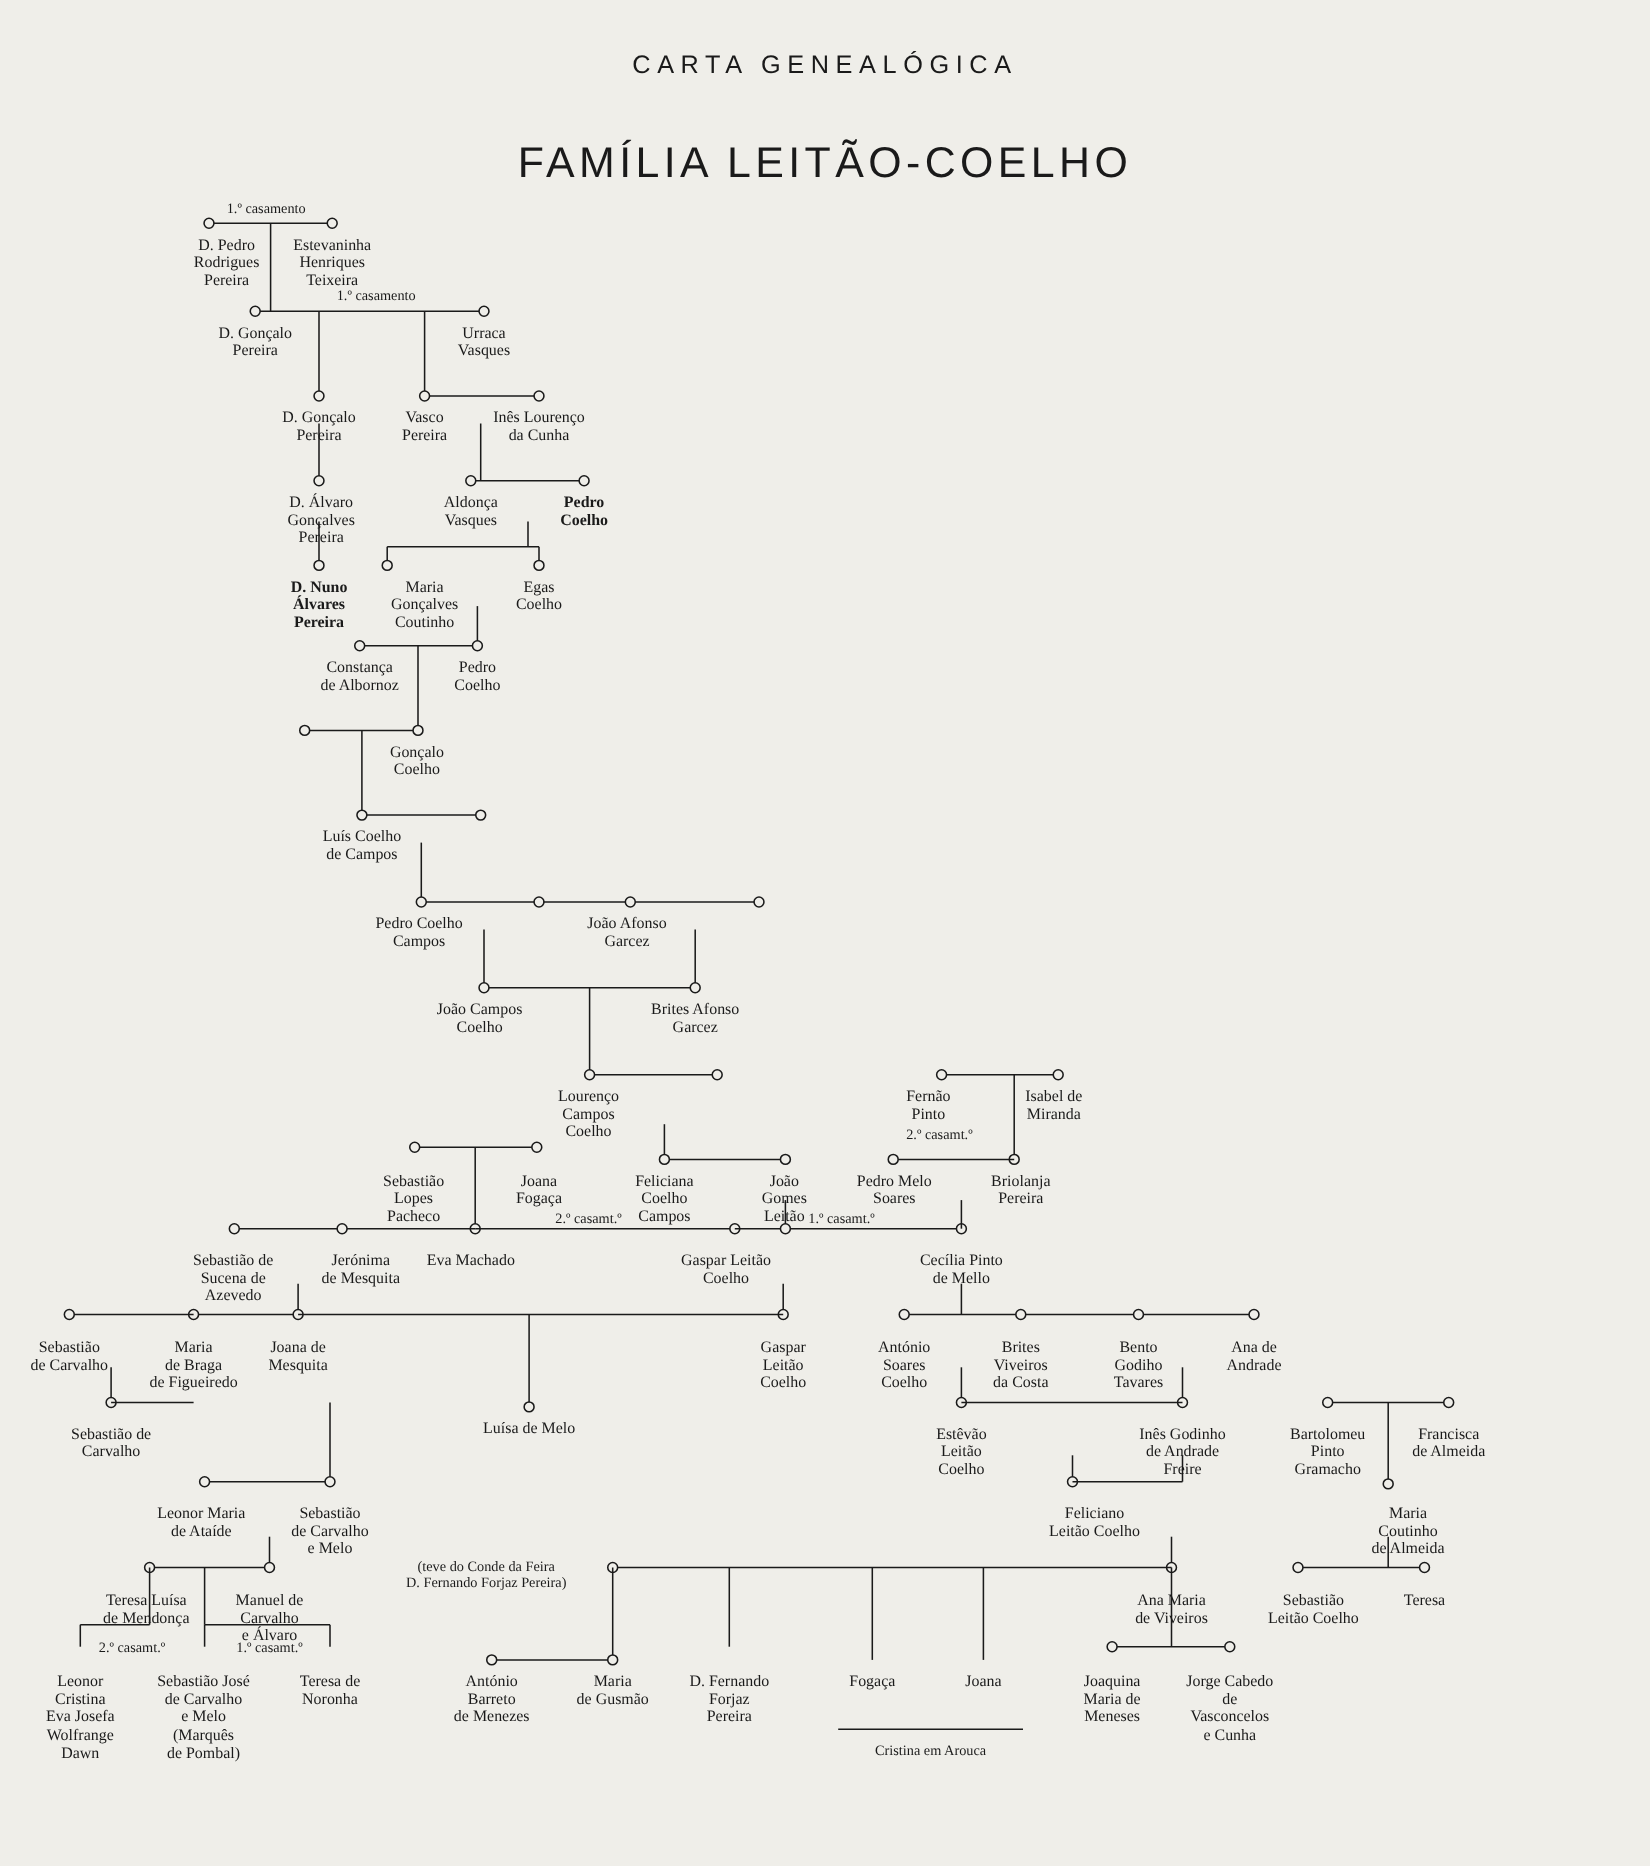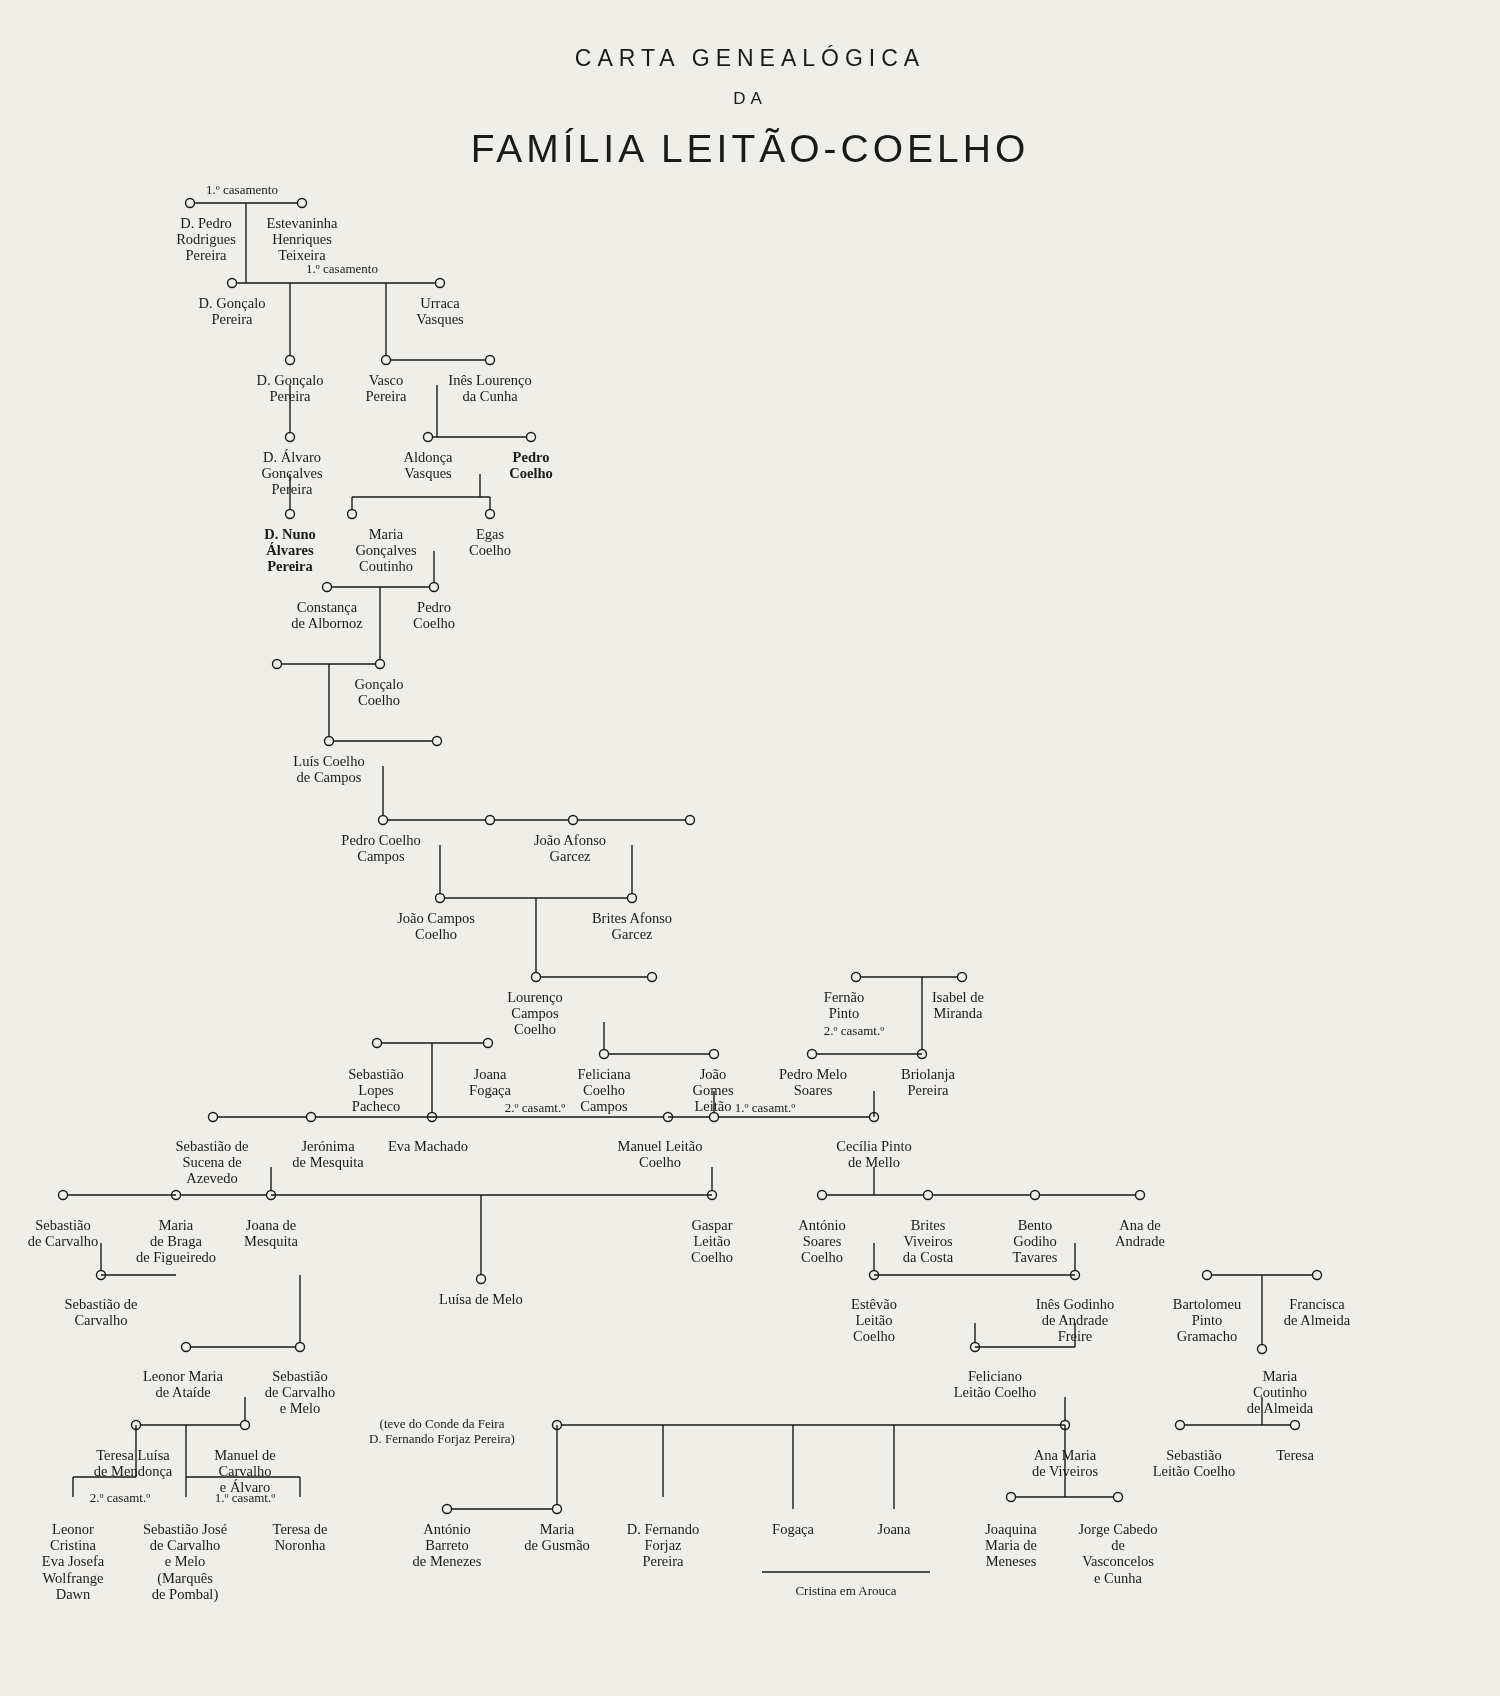--- a/index.html
+++ b/index.html
@@ -41,21 +41,20 @@
   svg{position:absolute;left:0;top:0;overflow:visible;}
   svg line{stroke:#1a1a1a;stroke-width:1.4;}
   svg circle{fill:#efeee9;stroke:#1a1a1a;stroke-width:1.4;}
 </style>
 </head>
 <body>
 
 <div id="chart">
 
   <div class="title t1">CARTA GENEALÓGICA</div>
-  <div class="title t2">DA</div>
   <div class="title t3">FAMÍLIA LEITÃO-COELHO</div>
 
   <svg width="1500" height="1696">
 
     <line x1="190" y1="176" x2="302" y2="176"></line>
     <circle cx="190" cy="176" r="4.5"></circle>
     <circle cx="302" cy="176" r="4.5"></circle>
 
     <line x1="246" y1="176" x2="246" y2="256"></line>
     <line x1="232" y1="256" x2="440" y2="256"></line>
@@ -315,21 +314,21 @@
       <div class="node" style="left: 813px; top: 1039px;">Pedro Melo
 Soares</div>
       <div class="node" style="left: 928px; top: 1039px;">Briolanja
 Pereira</div>
       <div class="node" style="left: 212px; top: 1111px;">Sebastião de
 Sucena de
 Azevedo</div>
       <div class="node" style="left: 328px; top: 1111px;">Jerónima
 de Mesquita</div>
       <div class="node" style="left: 428px; top: 1111px;">Eva Machado</div>
-      <div class="node" style="left: 660px; top: 1111px;">Manuel Leitão
+      <div class="node" style="left: 660px; top: 1111px;">Gaspar Leitão
 Coelho</div>
       <div class="node" style="left: 874px; top: 1111px;">Cecília Pinto
 de Mello</div>
       <div class="node" style="left: 63px; top: 1190px;">Sebastião
 de Carvalho</div>
       <div class="node" style="left: 176px; top: 1190px;">Maria
 de Braga
 de Figueiredo</div>
       <div class="node" style="left: 271px; top: 1190px;">Joana de
 Mesquita</div>

